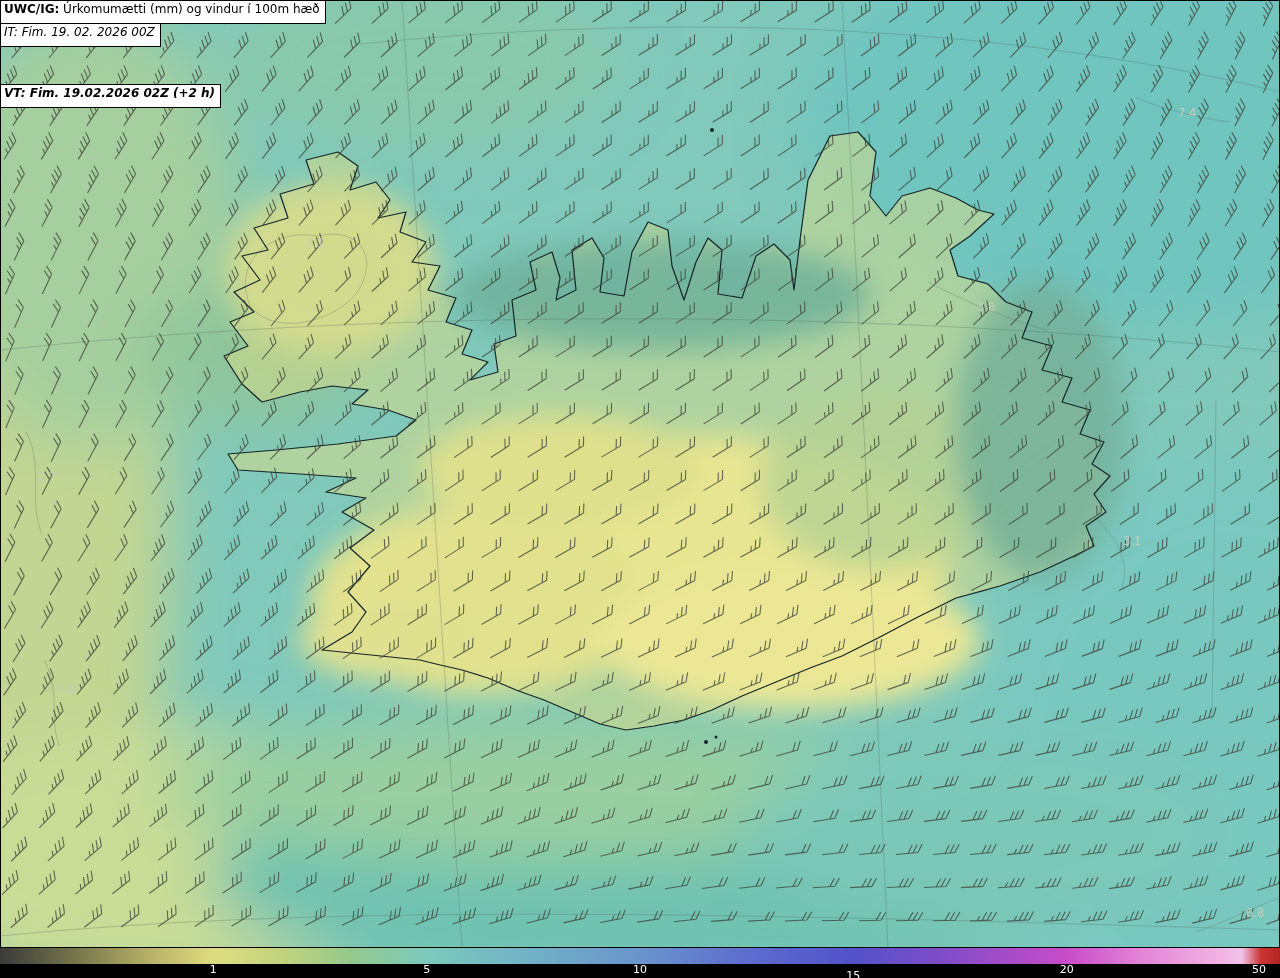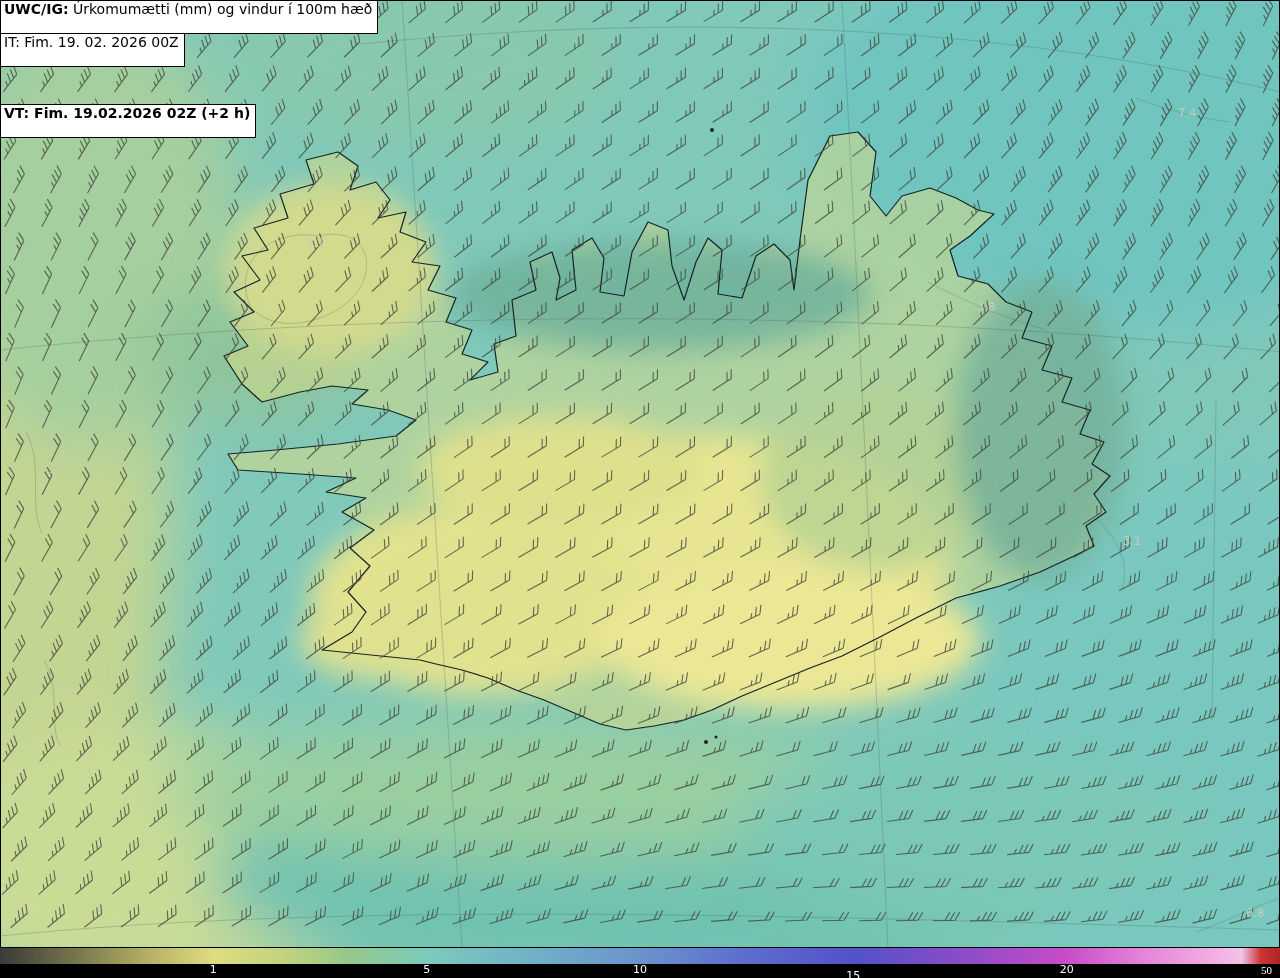--- a/index.html
+++ b/index.html
@@ -1,22 +1,22 @@
 <!DOCTYPE html>
 <html><head>
 <meta charset="utf-8">
 <style>
   *{box-sizing:border-box;}
   html,body{margin:0;padding:0;background:#000;}
   .stage{position:relative;width:1280px;height:978px;overflow:hidden;font-family:"DejaVu Sans",sans-serif;}
   .map-area{position:relative;width:1280px;height:948px;background:#80c9bb;overflow:hidden;}
   .map-area > svg{position:absolute;top:0;left:0;}
   .title-box{position:absolute;top:0;left:0;z-index:10;}
-  .t-line{background:#ffffff;border:1px solid #000;padding:1px 5px 16px 3px;font-size:14px;line-height:15px;width:max-content;color:#000;white-space:nowrap;}
-  .t-line + .t-line{margin-top:-1px;}
+  .t-line{background:#ffffff;border:1px solid #000;padding:1px 5px 6px 3px;font-size:12px;line-height:15px;width:max-content;color:#000;white-space:nowrap;}
+  .t-line + .t-line{margin-top:-1px;font-style:italic;}
   .t-line.t3{font-weight:bold;margin-top:37px;}
   .t-line .model{font-weight:bold;}
   #clabels text{font-size:11.5px;fill:#c9ceb8;opacity:.95;font-family:"DejaVu Sans",sans-serif;}
   #barbs path{fill:none;stroke:#41493b;stroke-width:1.1;opacity:.8;stroke-linecap:butt;}
   #graticule path{fill:none;stroke:#4e5a54;stroke-width:.9;opacity:.3;}
   #contours path{fill:none;stroke:#5c6b60;stroke-width:1;opacity:.3;}
   .colorbar{position:relative;width:1280px;height:30px;background:#000;}
   #cbar-grad{position:absolute;top:0;left:0;width:100%;height:16px;}
   .colorbar-labels{position:absolute;top:15px;left:0;width:100%;height:15px;}
   .colorbar-labels span{position:absolute;top:0;color:#fff;font-size:11px;line-height:14px;transform:translateX(-50%);}
@@ -1095,16 +1095,16 @@
   </div>
 
   <div class="colorbar">
     <div id="cbar-grad" style="background: linear-gradient(90deg, rgb(58, 58, 58) 0%, rgb(119, 119, 76) 6%, rgb(185, 180, 104) 12%, rgb(222, 220, 128) 16.7%, rgb(194, 212, 126) 22%, rgb(147, 200, 140) 27.5%, rgb(124, 202, 188) 33.3%, rgb(114, 178, 198) 41%, rgb(106, 148, 204) 50%, rgb(94, 110, 206) 58%, rgb(82, 82, 200) 66.7%, rgb(138, 76, 200) 75%, rgb(200, 76, 200) 83.3%, rgb(226, 131, 214) 89%, rgb(242, 180, 228) 95.5%, rgb(240, 196, 234) 97%, rgb(204, 52, 52) 98.5%, rgb(178, 36, 36) 100%);"></div>
     <div class="colorbar-labels" id="cbar-labels">
         <span style="left: 16.6667%;">1</span>
         <span style="left: 33.3333%;">5</span>
         <span style="left: 50%;">10</span>
         <span style="left: 66.6667%; margin-top: 6px;">15</span>
         <span style="left: 83.3333%;">20</span>
-        <span style="left: 100%; transform: translateX(-100%); padding-right: 8px; font-family: Liberation Serif, serif;">50</span>
+        <span style="left: 100%; transform: translateX(-100%); padding-right: 14px;">50</span>
       </div>
   </div>
 </div>
 
 </body></html>

